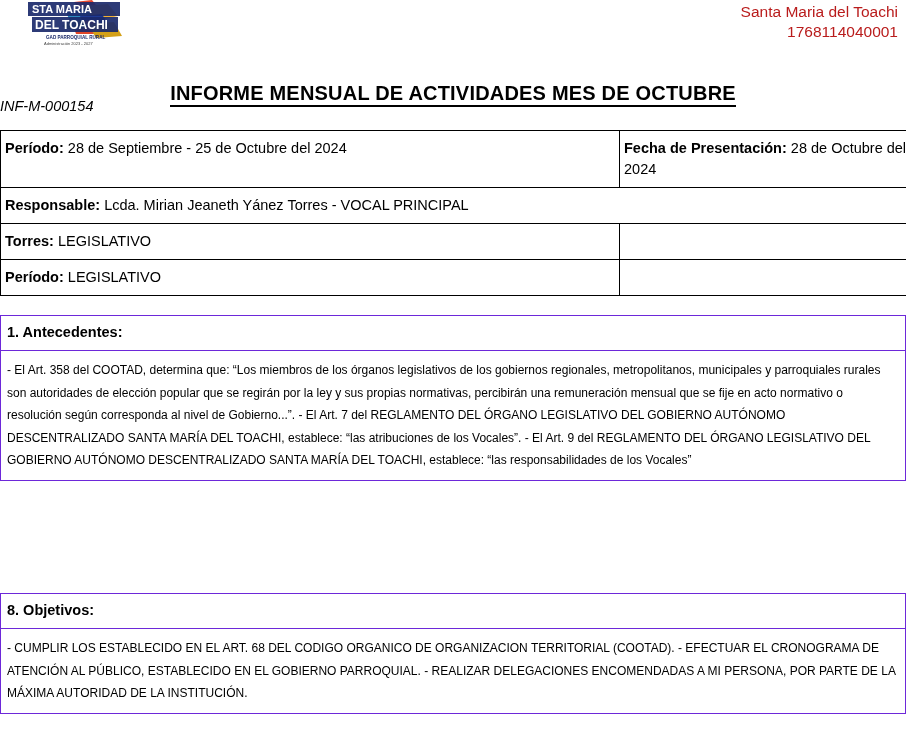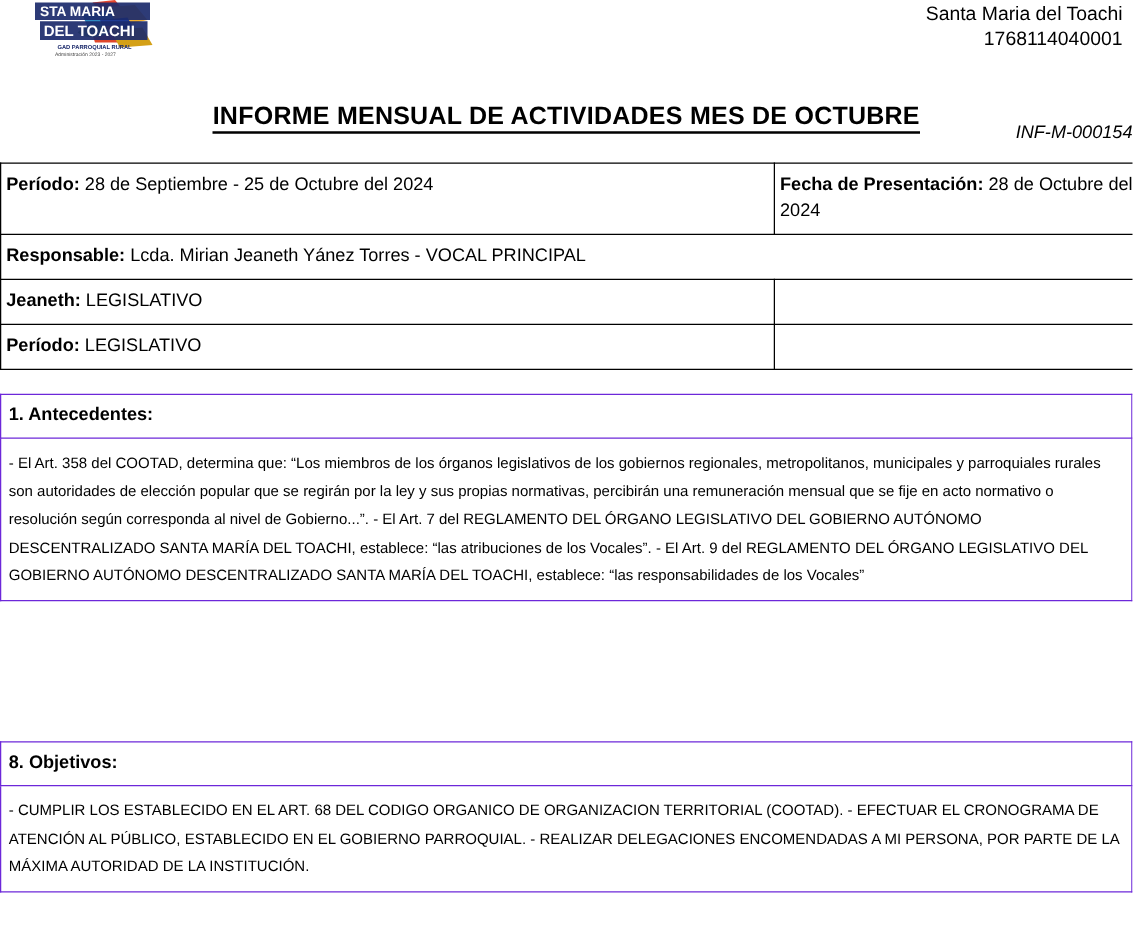--- a/index.html
+++ b/index.html
@@ -35,21 +35,21 @@
   }
   .logo svg { display: block; }
 
   .org-block {
     position: absolute;
     right: 8px;
     top: 2px;
     text-align: right;
     font-size: 15.5px;
     line-height: 20px;
-    color: #000000;
+    color: #b91c1c;
   }
 
   .doc-title {
     position: absolute;
     left: 0;
     right: 0;
     top: 58px;
     text-align: center;
     font-size: 20px;
     font-weight: bold;
@@ -58,21 +58,21 @@
   }
   .doc-title span {
     border-bottom: 2px solid #000;
     padding-bottom: 1px;
   }
   .doc-code {
     position: absolute;
     left: 0;
     right: 0;
     top: 98px;
-    text-align: right;
+    text-align: left;
     font-size: 14.5px;
     font-style: italic;
   }
 
   
   .info-table {
     position: absolute;
     top: 130px;
     left: 0;
     width: 906px;
@@ -168,21 +168,21 @@
       </td>
     </tr>
     <tr>
       <td class="left-cell" colspan="2">
         <span class="lbl">Responsable:</span>
         <span>Lcda. Mirian Jeaneth Yánez Torres - VOCAL PRINCIPAL</span>
       </td>
     </tr>
     <tr>
       <td class="left-cell">
-        <span class="lbl">Jeaneth:</span>
+        <span class="lbl">Torres:</span>
         <span>LEGISLATIVO</span>
       </td>
       <td class="right-cell"></td>
     </tr>
     <tr>
       <td class="left-cell">
         <span class="lbl">Período:</span>
         <span>LEGISLATIVO</span>
       </td>
       <td class="right-cell"></td>

